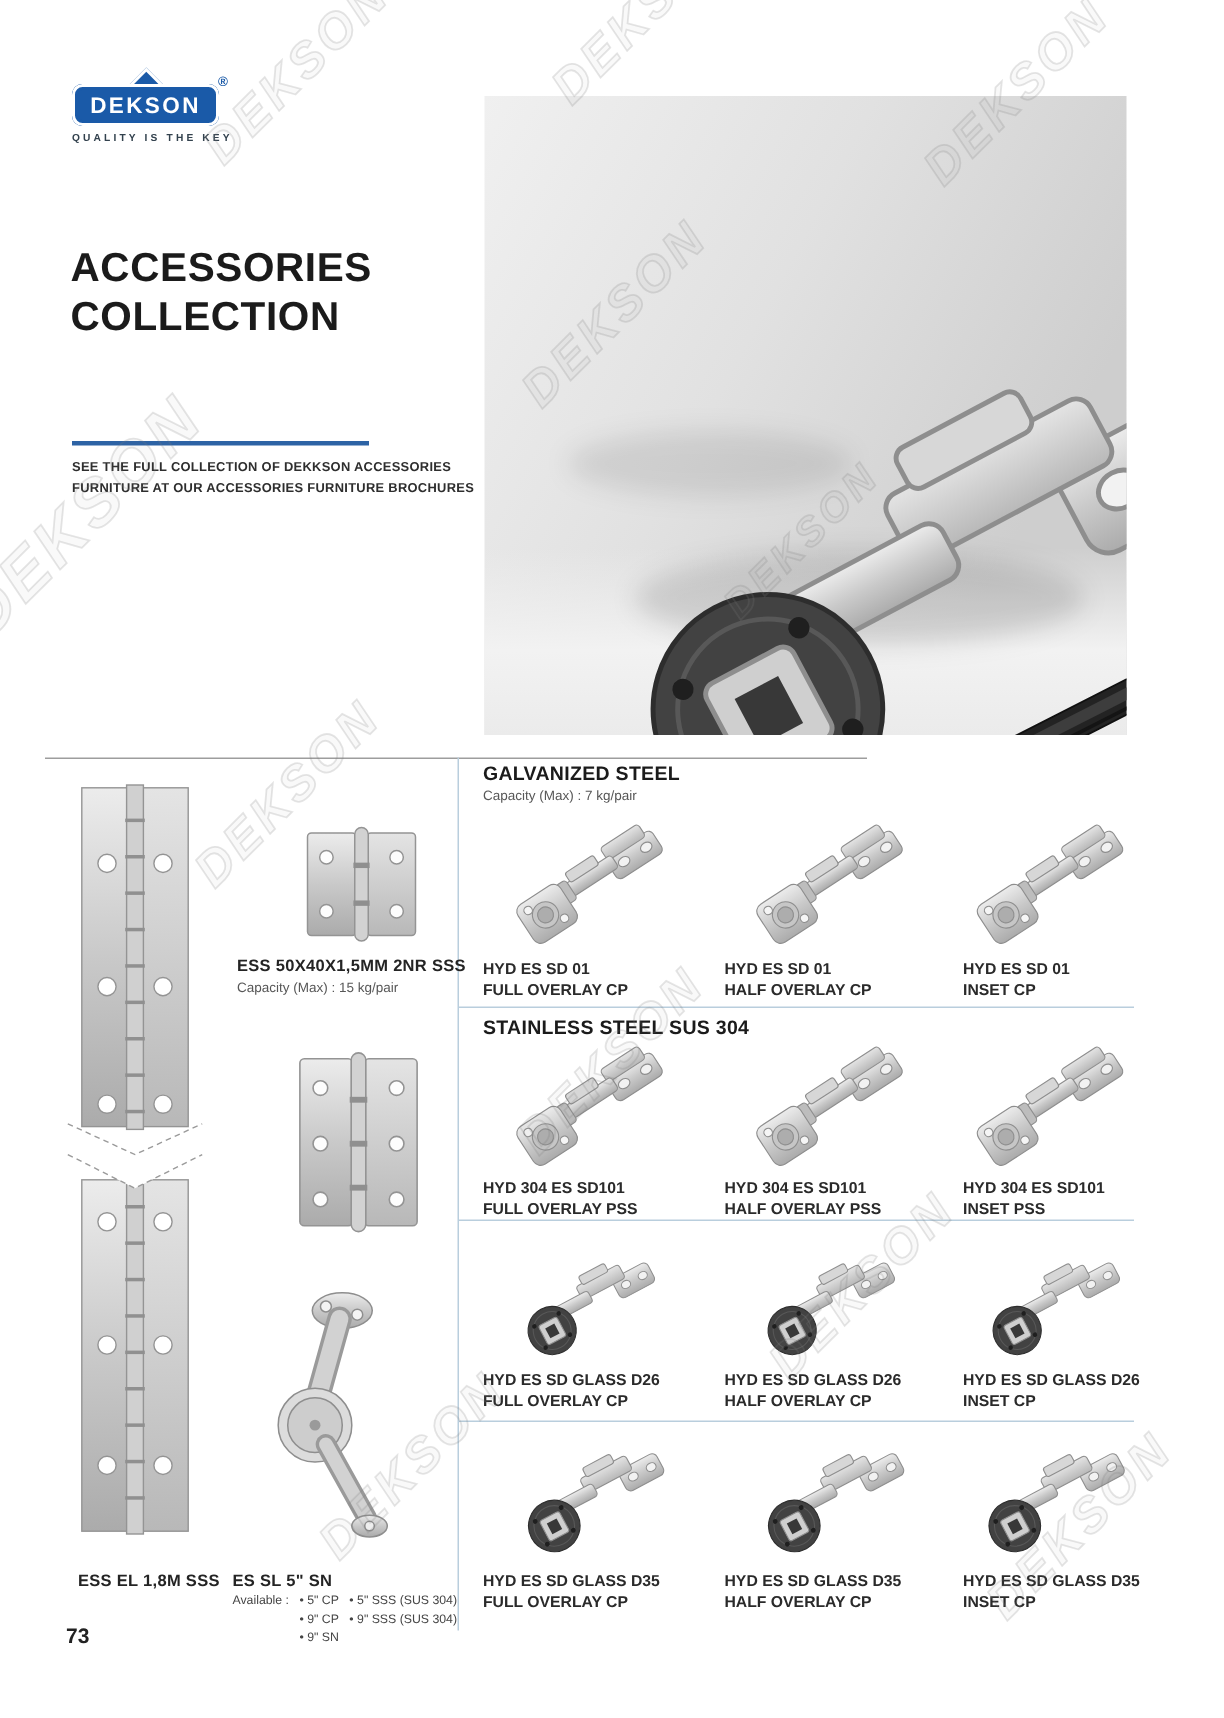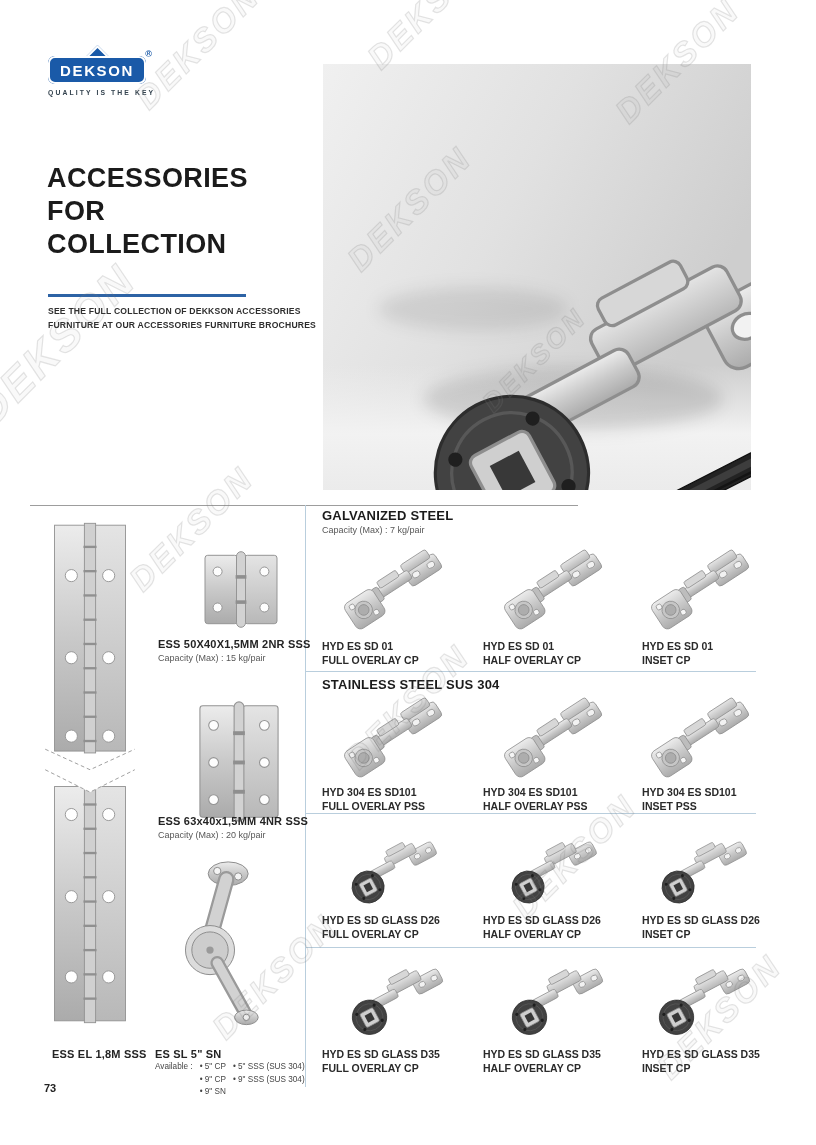--- a/index.html
+++ b/index.html
@@ -54,21 +54,21 @@
   .grp{position:absolute;left:0;width:728px;}
   .cimg{position:absolute;}
 
   
   .absbox{position:absolute;}
   .avail{position:absolute;display:flex;font-size:8.2px;color:#454545;line-height:1.55;}
   .avail .alabel{font-weight:normal;}
   .avail .acol{margin-left:7px;white-space:nowrap;}
 
   
-  .pageno{position:absolute;left:44px;top:1082px;font-size:11px;font-weight:800;color:#222;}
+  .pageno{position:absolute;left:44px;top:1082px;font-size:14px;font-weight:800;color:#222;}
   .crumb{position:absolute;left:308px;top:1089px;width:448px;font-size:8px;letter-spacing:1.9px;
          color:#6f6f6f;white-space:nowrap;}
   .defs{position:absolute;width:0;height:0;overflow:hidden;}
 </style>
 </head>
 <body>
 
 <svg class="defs" aria-hidden="true">
   <defs>
     <linearGradient id="met" x1="0" y1="0" x2="0" y2="1">
@@ -200,21 +200,20 @@
     <div class="logo-peak"></div>
     <div class="logo-box">
       <span>DEKSON</span>
     </div>
     <span class="logo-reg">®</span>
     <div class="logo-tagline">QUALITY IS THE KEY</div>
   </div>
 
   <div class="title">
     <div>ACCESSORIES</div>
-    <div>FOR</div>
     <div>COLLECTION</div>
   </div>
   <div class="titlerule"></div>
   <div class="subtitle">
     <div>SEE THE FULL COLLECTION OF DEKKSON ACCESSORIES</div>
     <div>FURNITURE AT OUR ACCESSORIES FURNITURE BROCHURES</div>
   </div>
 
   <div class="hero">
     <svg width="428" height="426" viewBox="0 0 428 426">
@@ -287,24 +286,20 @@
       <use href="#butt2"></use>
     </svg>
   <div class="absbox" style="left:158px;top:637px">
     <div class="pname">ESS 50X40X1,5MM 2NR SSS</div>
     <div class="pcap">Capacity (Max) : 15 kg/pair</div>
   </div>
 
   <svg class="absbox" style="left:190px;top:698px" width="98" height="127" viewBox="0 0 100 130">
       <use href="#butt3"></use>
     </svg>
-  <div class="absbox" style="left:158px;top:814px">
-    <div class="pname">ESS 63x40x1,5MM 4NR SSS</div>
-    <div class="pcap">Capacity (Max) : 20 kg/pair</div>
-  </div>
 
   <svg class="absbox" style="left:170px;top:850px" width="100" height="192" viewBox="0 0 110 195">
       <use href="#lidstaySym"></use>
     </svg>
   <div class="absbox pname" style="left:155px;top:1047px">ES SL 5" SN</div>
   <div class="avail" style="left:155px;top:1061px">
     <span class="alabel">Available :</span>
     <span class="acol" style="white-space:pre-line">• 5" CP
 • 9" CP
 • 9" SN</span>

